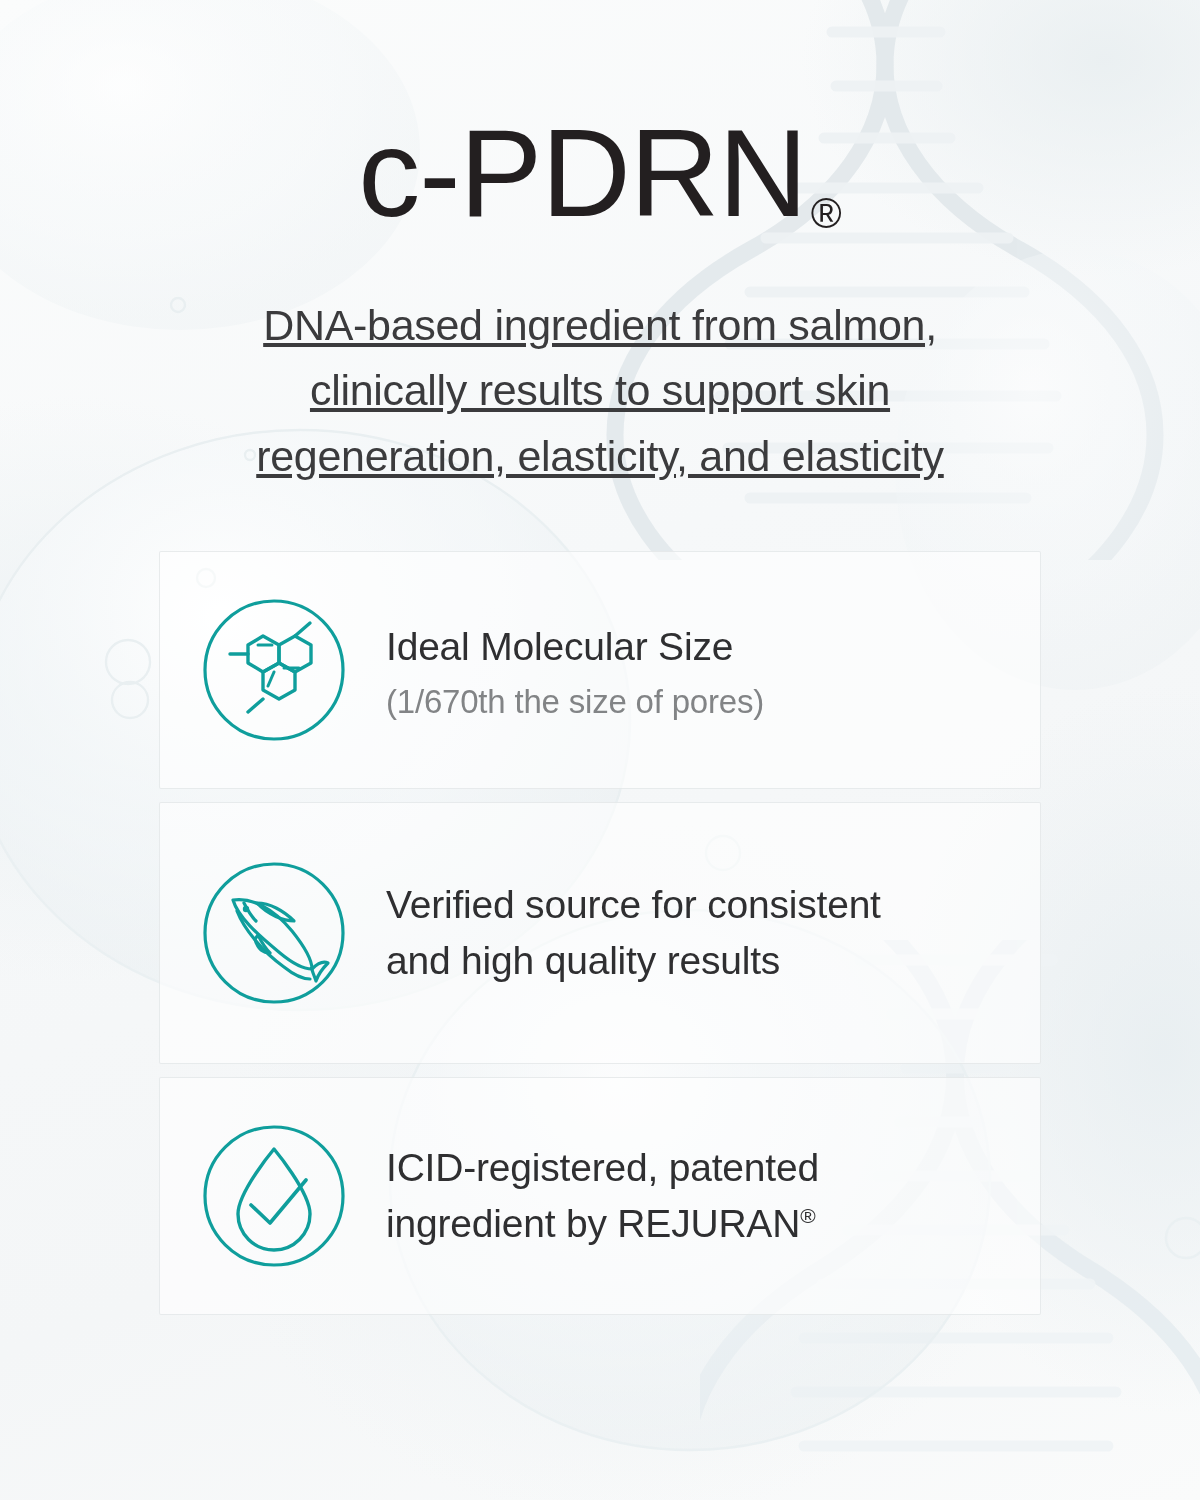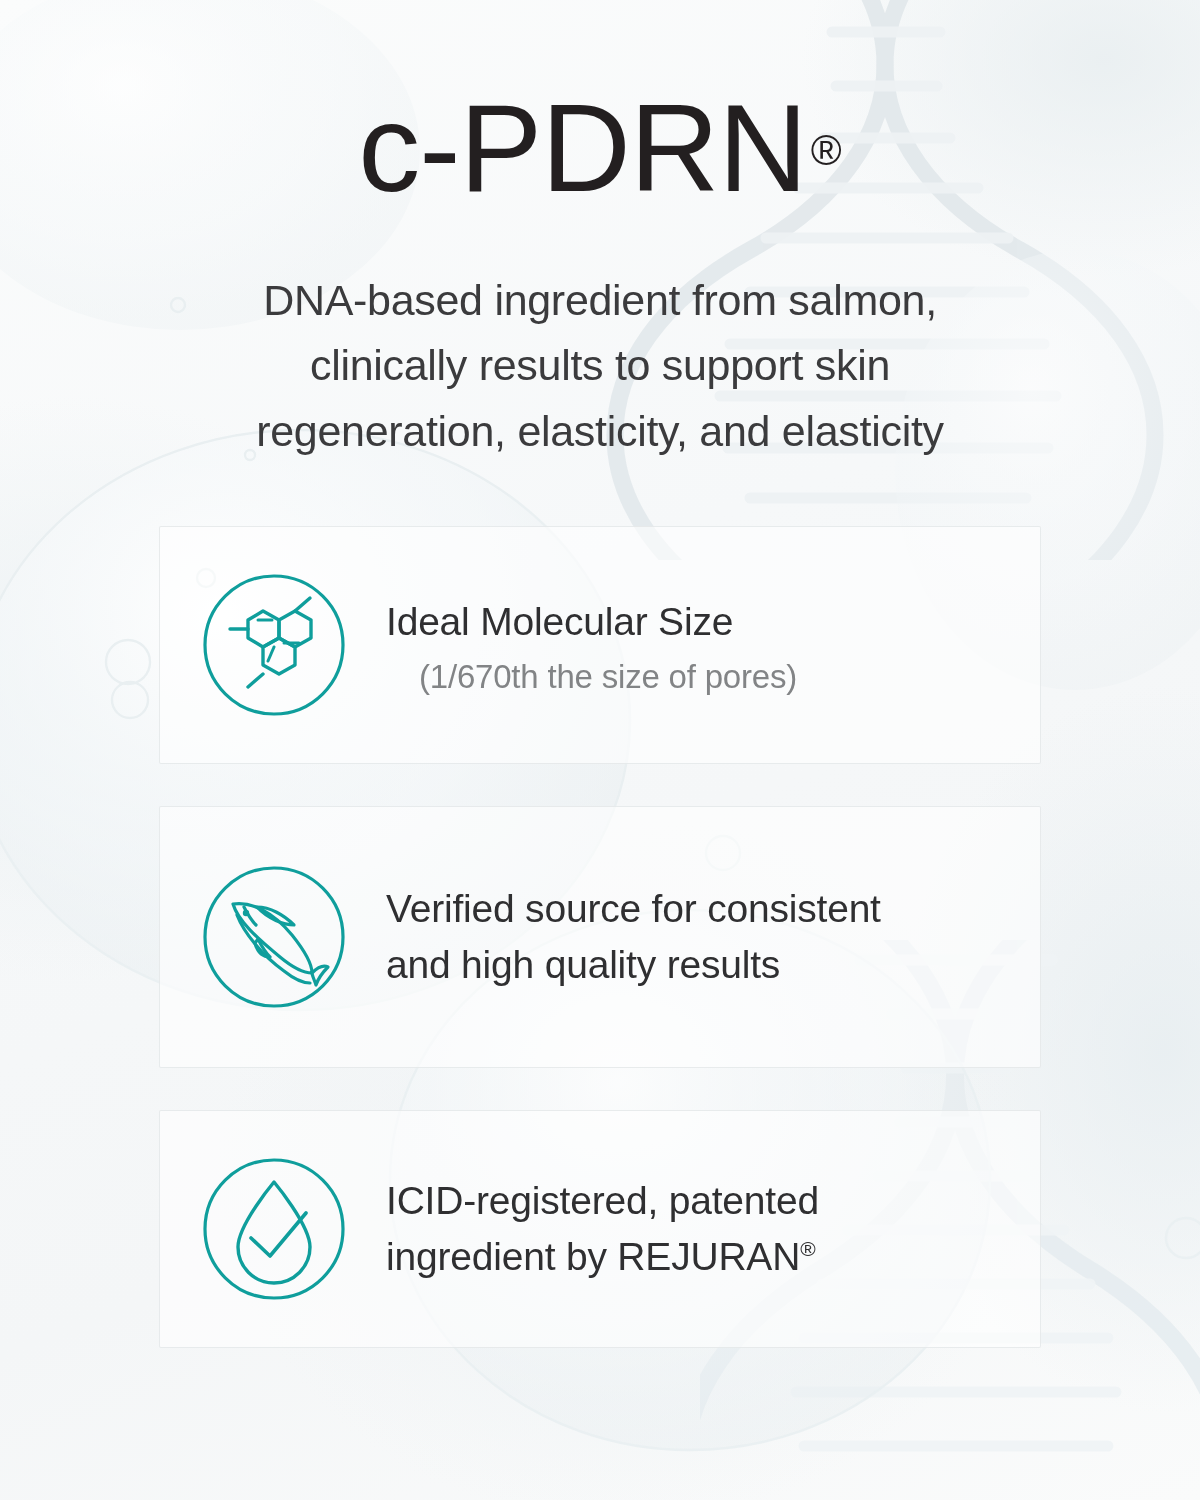--- a/index.html
+++ b/index.html
@@ -30,22 +30,22 @@
 
   
   .content {
     position:relative;
     z-index:5;
     width:1200px; height:1500px;
     display:flex; flex-direction:column; align-items:center;
   }
 
   .title-wrap {
-    margin-top:86px;
-    display:flex; align-items:center;
+    margin-top:111px;
+    display:flex; align-items:flex-end;
     line-height:1;
   }
   .title {
     font-size:124px;
     font-weight:300;
     letter-spacing:-1px;
     color:#231f20;
   }
   .title-reg {
     font-size:42px;
@@ -59,27 +59,27 @@
   .subtitle {
     margin-top:58px;
     width:900px;
     text-align:center;
     font-size:43px;
     font-weight:400;
     line-height:1.52;
     color:#3b3b3d;
     letter-spacing:-0.3px;
   }
-  .subtitle span { display:block; }
+  .subtitle span { display:block;text-decoration:underline; }
 
   .cards {
     margin-top:62px;
     width:882px;
     display:flex; flex-direction:column;
-    gap:42px;
+    gap:13px;
   }
 
   .card {
     position:relative;
     display:flex; align-items:center;
     background:rgba(255,255,255,0.60);
     border:1px solid rgba(224,228,230,0.75);
     border-radius:2px;
     min-height:238px;
     padding:0 20px 0 40px;
@@ -106,21 +106,20 @@
     font-size:21px;
     vertical-align:super;
     line-height:0;
   }
   .card-sub {
     margin-top:8px;
     font-size:33px;
     font-weight:400;
     color:#828486;
     letter-spacing:-0.2px;
-    margin-left:33px;
   }
 </style>
 </head>
 <body>
 
 <div id="page">
 
   <div class="bg-art">
 
     <svg style="left:600px; top:-80px;" width="620" height="640" viewBox="0 0 620 640">

